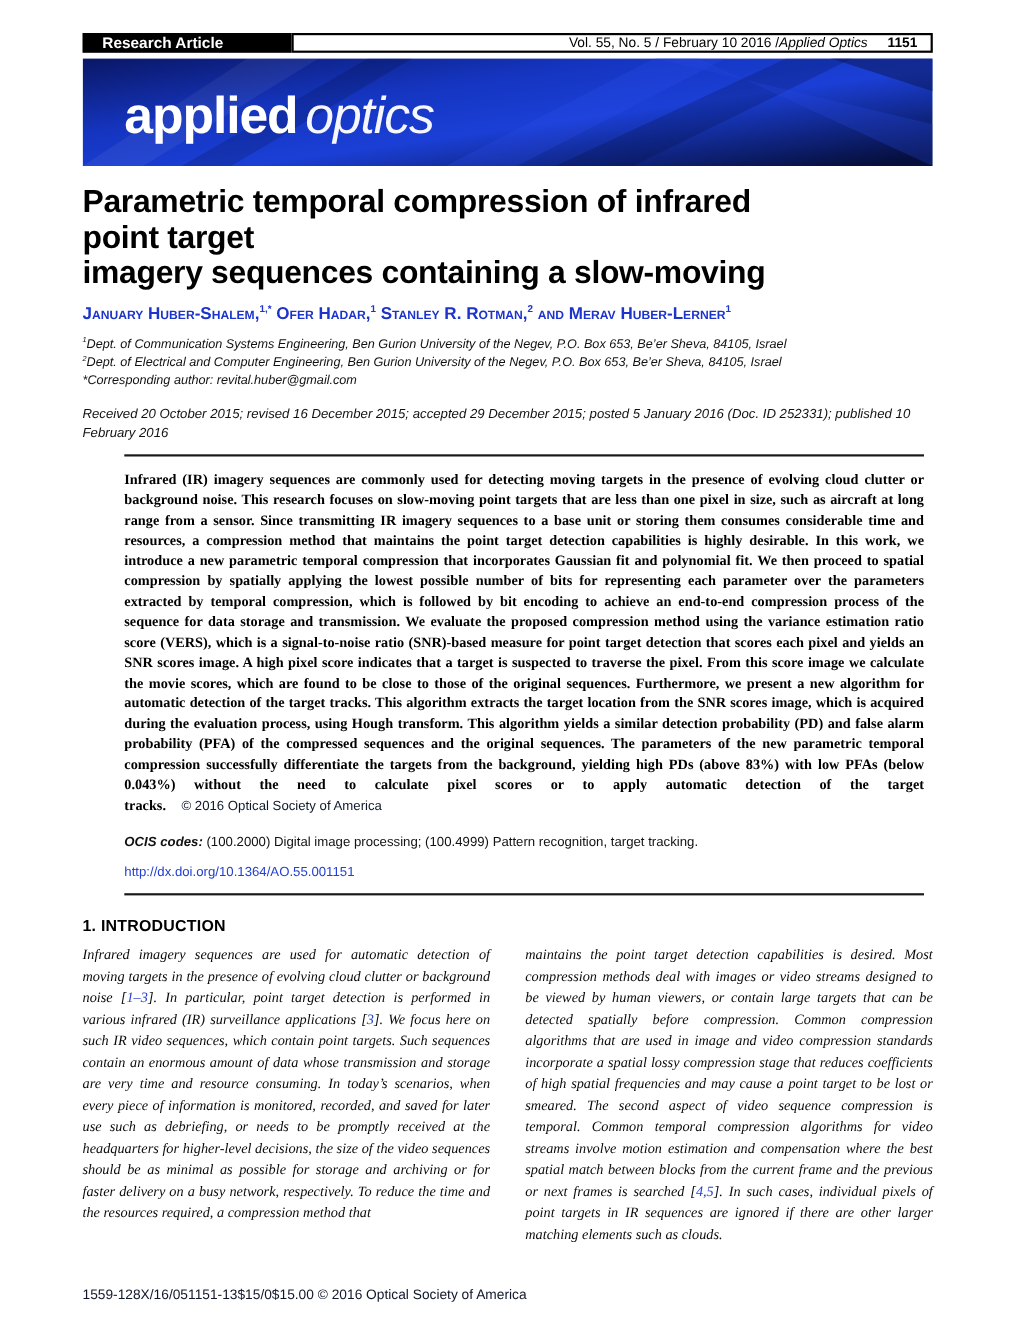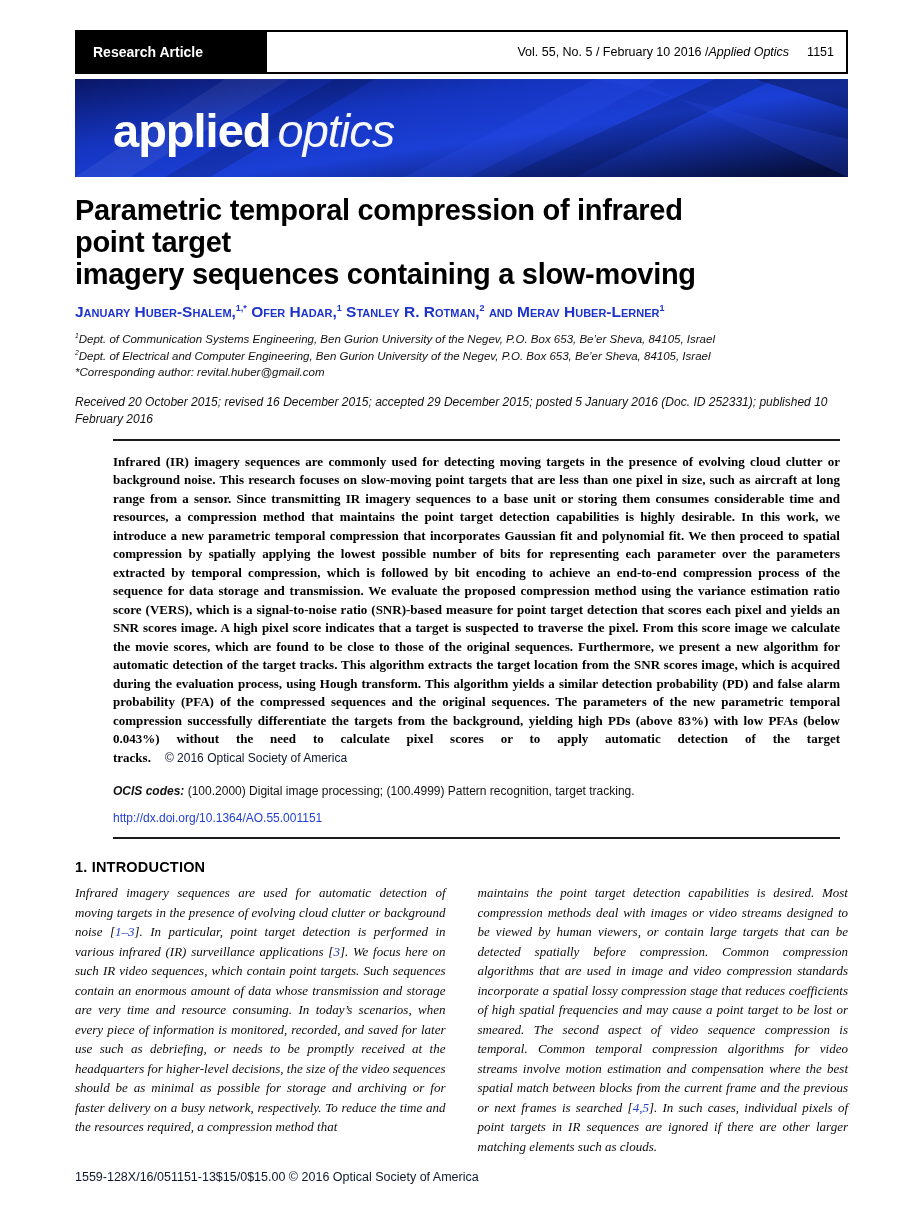--- a/index.html
+++ b/index.html
@@ -4,31 +4,31 @@
 <style>
   * { margin:0; padding:0; box-sizing:border-box; }
   html,body { background:#fff; }
   body { font-family:"Liberation Sans", sans-serif; color:#000; }
   .page {
     position:relative; width:923px; height:1217px; margin:0 auto;
     background:#fff; padding:30px 75px 0 75px; overflow:hidden;
   }
 
   
-  .hdr { display:flex; align-items:stretch; height:44px; }
+  .hdr { display:flex; align-items:stretch; height:18px; }
   .hdr-label {
     background:#000; color:#fff; font-weight:700; font-size:14px;
     display:flex; align-items:center; padding:0 62px 0 18px; white-space:nowrap;
   }
   .hdr-issue {
     flex:1; border:2.5px solid #000; display:flex; align-items:center;
     justify-content:flex-end; font-size:12.5px; padding:0 12px; white-space:nowrap;text-align:right;
   }
   .hdr-issue .sg-i { font-style:italic; }
-  .hdr-issue .sg-pagenum { font-weight:400; margin-left:18px; }
+  .hdr-issue .sg-pagenum { font-weight:700; margin-left:18px; }
 
   
   .banner { position:relative; height:98px; margin-top:5px; overflow:hidden; }
   .banner svg { position:absolute; inset:0; width:100%; height:100%; }
   .banner-logo {
     position:absolute; left:38px; top:50%; transform:translateY(-44%);
     color:#fff; font-size:47px; line-height:1; white-space:nowrap; letter-spacing:-1px;
   }
   .brand-bold { font-weight:700; }
   .brand-light { font-weight:400; margin-left:7px; opacity:.96;font-style:italic; }

